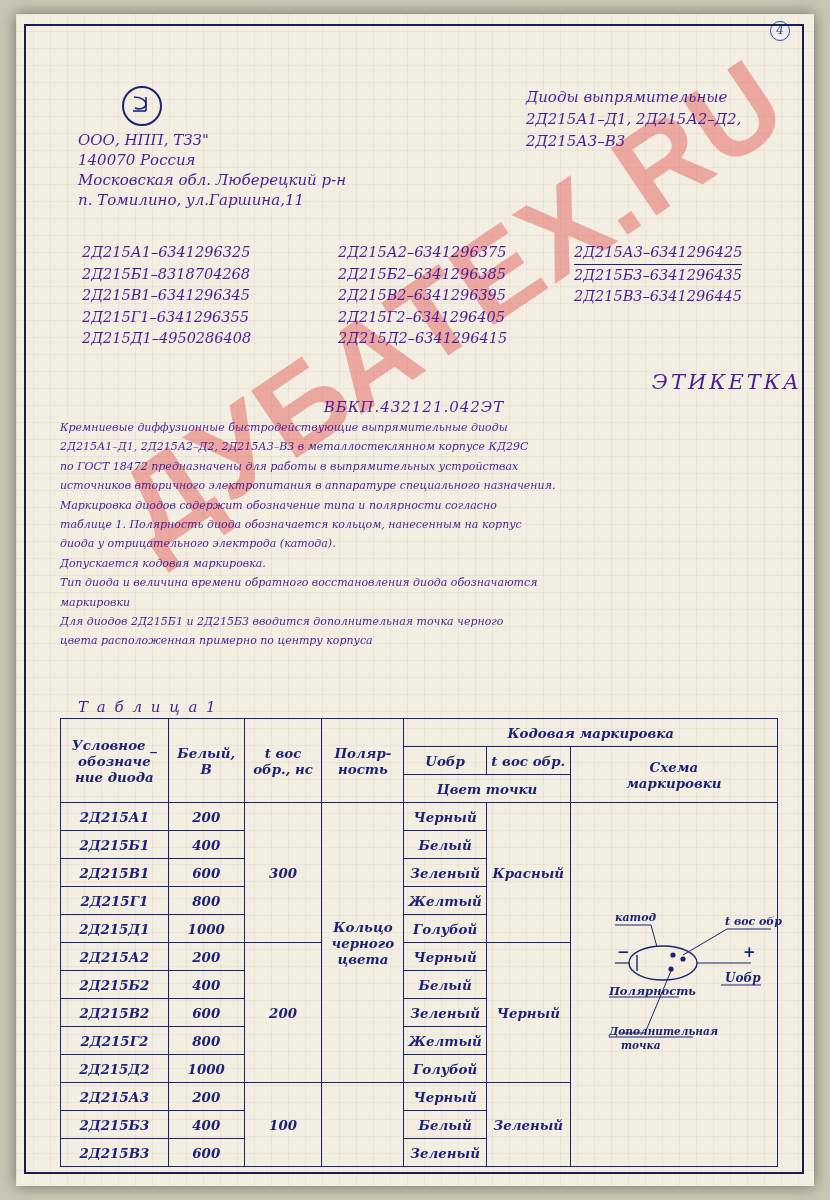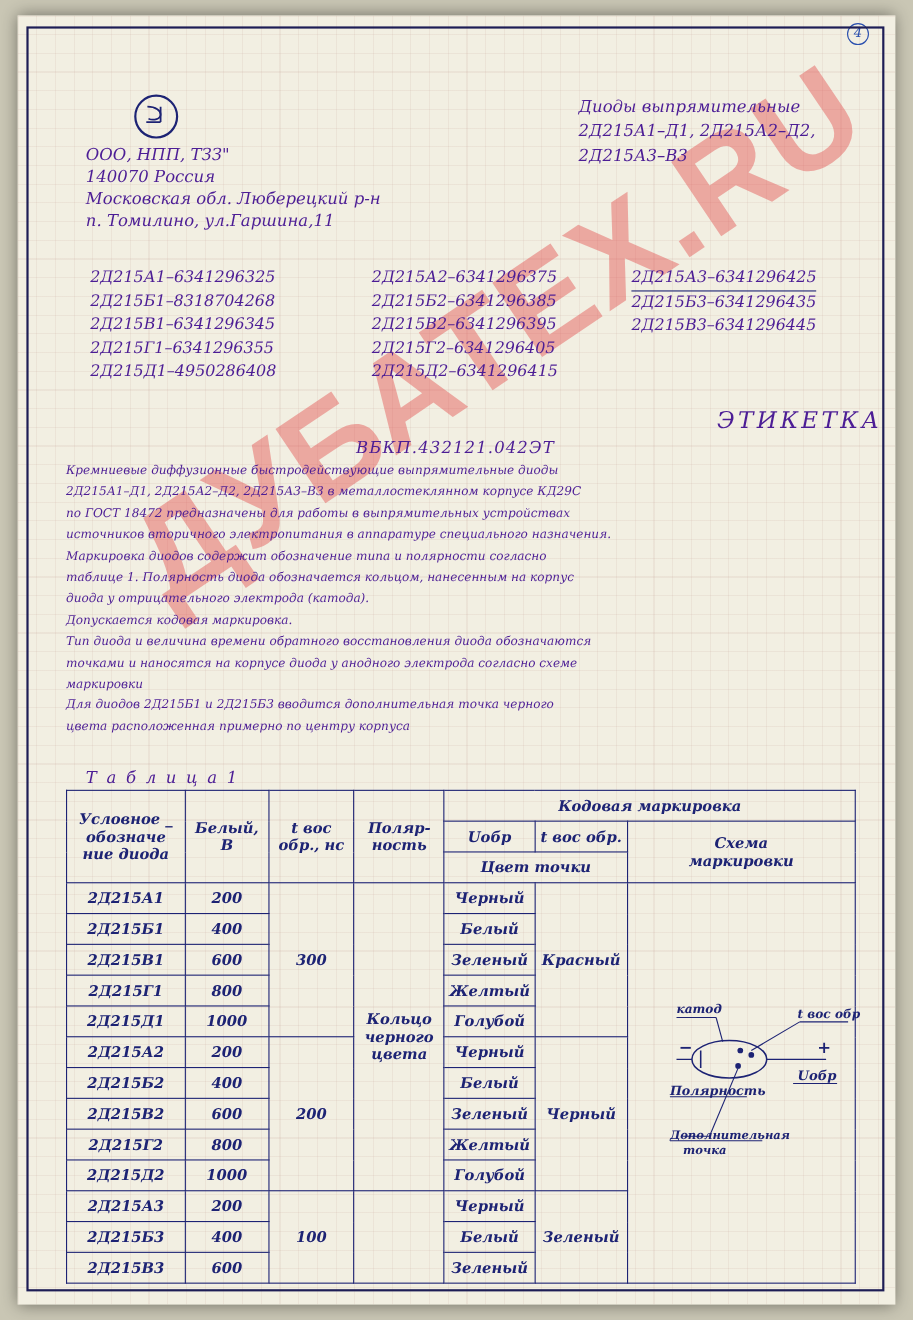--- a/index.html
+++ b/index.html
@@ -170,21 +170,20 @@
     <div id="body" class="hand ink">
       <p>Кремниевые диффузионные быстродействующие выпрямительные диоды</p>
       <p>2Д215А1–Д1, 2Д215А2–Д2, 2Д215А3–В3 в металлостеклянном корпусе КД29С</p>
       <p>по ГОСТ 18472 предназначены для работы в выпрямительных устройствах</p>
       <p>источников вторичного электропитания в аппаратуре специального назначения.</p>
       <p>Маркировка диодов содержит обозначение типа и полярности согласно</p>
       <p>таблице 1. Полярность диода обозначается кольцом, нанесенным на корпус</p>
       <p>диода у отрицательного электрода (катода).</p>
       <p>Допускается кодовая маркировка.</p>
       <p>Тип диода и величина времени обратного восстановления диода обозначаются</p>
-      <p>точками и наносятся на корпусе диода у анодного электрода согласно схеме</p>
       <p>маркировки</p>
       <p>Для диодов 2Д215Б1 и 2Д215Б3 вводится дополнительная  точка черного</p>
       <p>цвета  расположенная примерно по центру корпуса</p>
     </div>
 
     <div id="tabcap" class="hand ink">Т а б л и ц а 1</div>
 
     <table id="tbl">
       <colgroup>
         <col style="width:108px">

